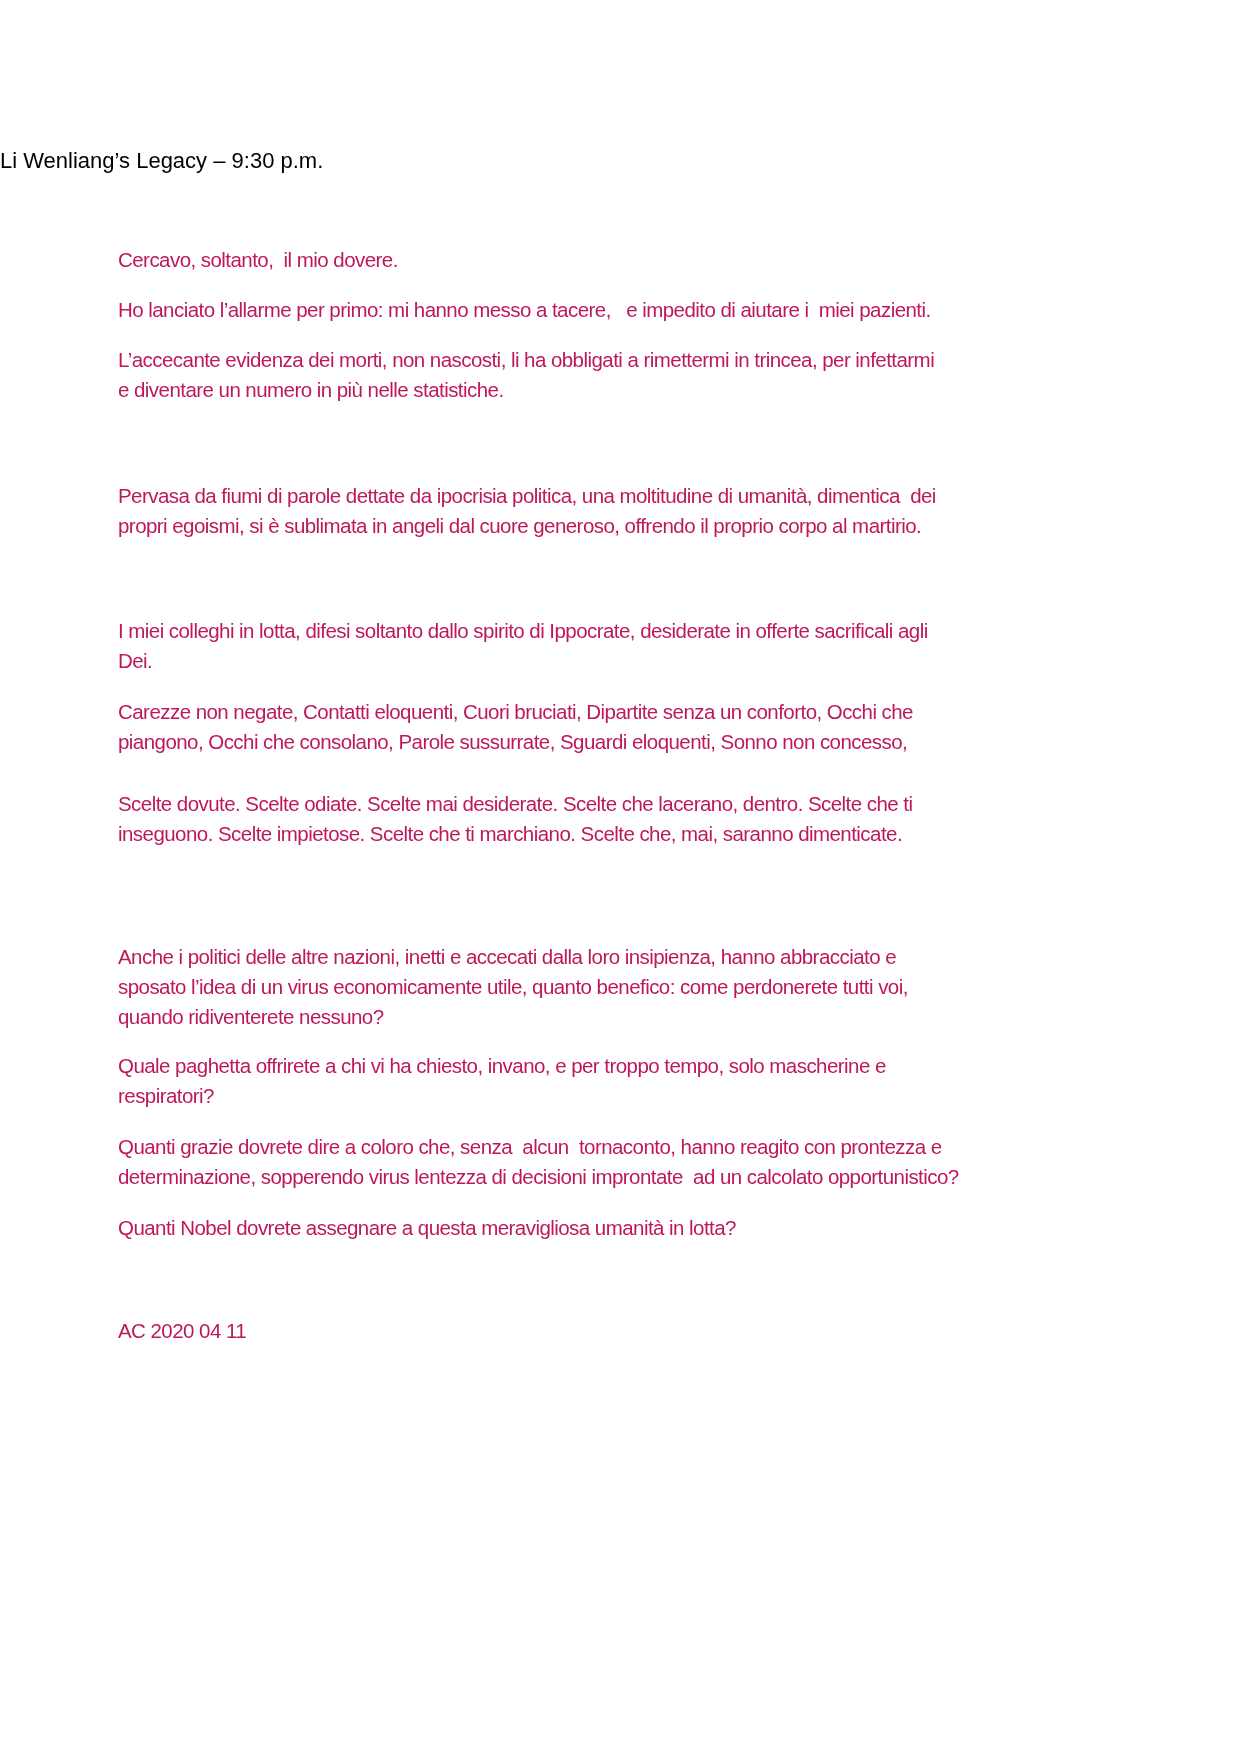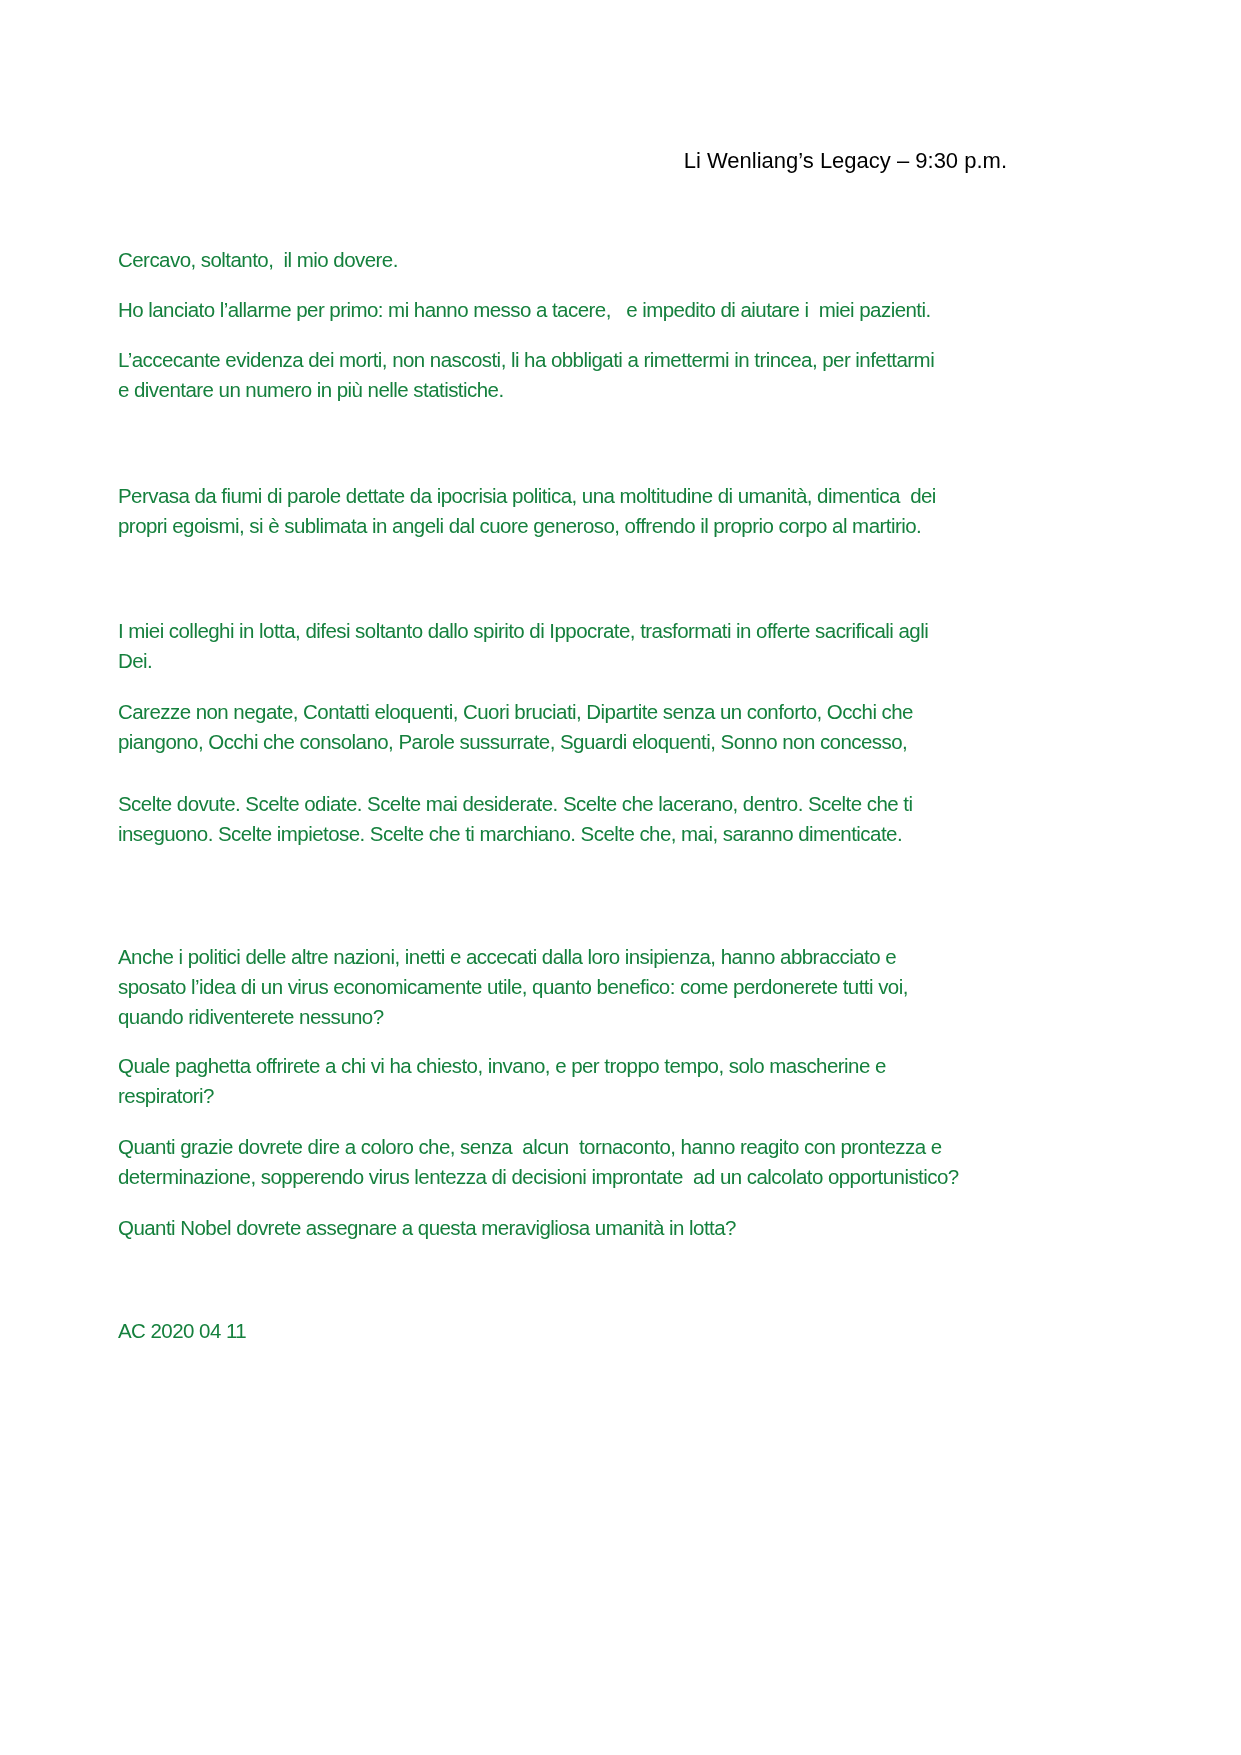--- a/index.html
+++ b/index.html
@@ -19,36 +19,36 @@
       left: 0; top: 0;
       width: 1241px;
       height: 1755px;
       background: #ffffff;
     }
     .title {
       position: absolute;
       top: 148px;
       left: 0;
       width: 1007px;
-      text-align: right;
+      text-align: left;
       font-family: "Liberation Sans", sans-serif;
       font-size: 22px;
       letter-spacing: 0px;
       color: #000;
     }
     .para {
       position: absolute;
       left: 118px;
       width: 1020px;
       font-family: "Liberation Sans", sans-serif;
       font-size: 20.5px;
       line-height: 30px;
       letter-spacing: -0.55px;
       word-spacing: 0px;
-      color: #15803d;
+      color: #be185d;
       white-space: normal;
     }
     .para .line { display: block; white-space: pre; }
   </style>
 </head>
 <body>
 
 <div class="page">
   <div class="title">Li Wenliang’s Legacy – 9:30 p.m.</div>
 
@@ -64,21 +64,21 @@
     <span class="line">L’accecante evidenza dei morti, non nascosti, li ha obbligati a rimettermi in trincea, per infettarmi</span>
     <span class="line">e diventare un numero in più nelle statistiche.</span>
   </div>
 
   <div class="para" style="top:481px">
     <span class="line">Pervasa da fiumi di parole dettate da ipocrisia politica, una moltitudine di umanità, dimentica  dei</span>
     <span class="line">propri egoismi, si è sublimata in angeli dal cuore generoso, offrendo il proprio corpo al martirio.</span>
   </div>
 
   <div class="para" style="top:616px">
-    <span class="line">I miei colleghi in lotta, difesi soltanto dallo spirito di Ippocrate, trasformati in offerte sacrificali agli</span>
+    <span class="line">I miei colleghi in lotta, difesi soltanto dallo spirito di Ippocrate, desiderate in offerte sacrificali agli</span>
     <span class="line">Dei.</span>
   </div>
 
   <div class="para" style="top:697px">
     <span class="line">Carezze non negate, Contatti eloquenti, Cuori bruciati, Dipartite senza un conforto, Occhi che</span>
     <span class="line">piangono, Occhi che consolano, Parole sussurrate, Sguardi eloquenti, Sonno non concesso,</span>
   </div>
 
   <div class="para" style="top:789px">
     <span class="line">Scelte dovute. Scelte odiate. Scelte mai desiderate. Scelte che lacerano, dentro. Scelte che ti</span>

